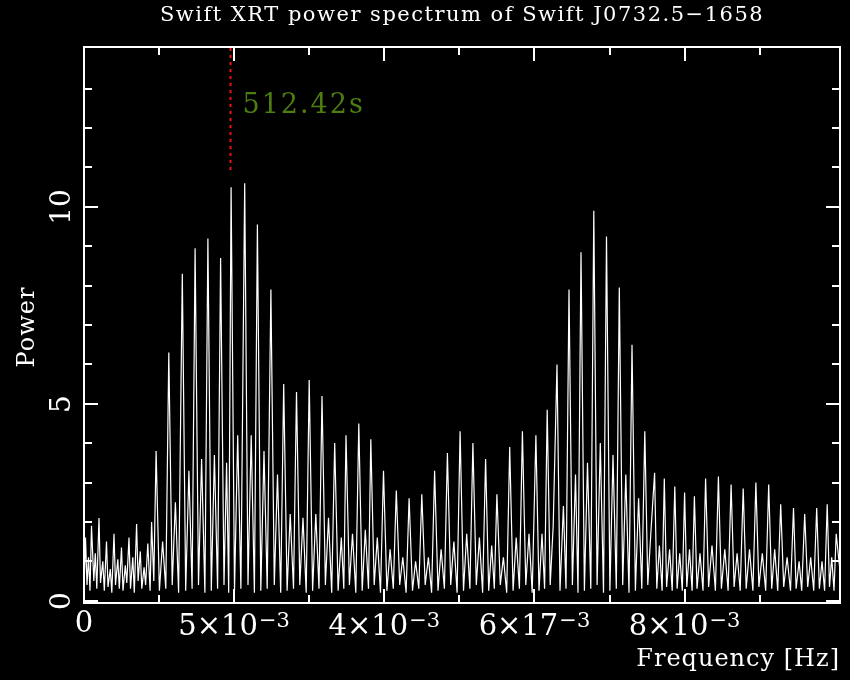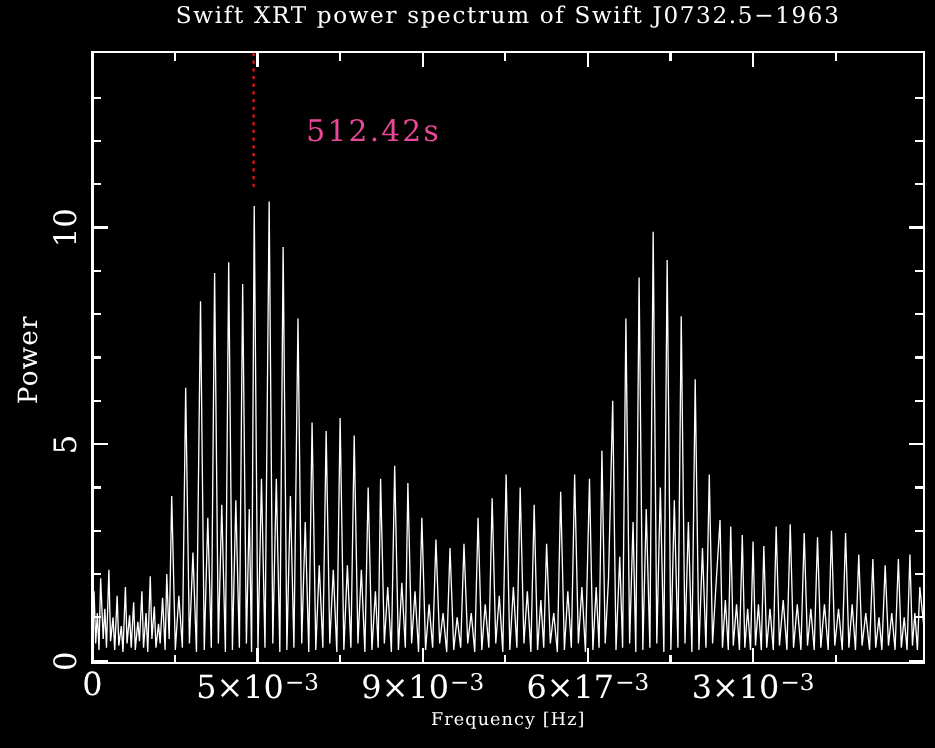--- a/index.html
+++ b/index.html
@@ -4,33 +4,33 @@
 <style>
   html,body{margin:0;padding:0;background:#000;}
   body{width:850px;height:680px;position:relative;overflow:hidden;
        font-family:"DejaVu Serif",serif;color:#fff;}
   .abs{position:absolute;}
   #chart-title{left:84px;top:2px;width:756px;text-align:center;
     font-size:21px;letter-spacing:1.5px;white-space:nowrap;}
   #plot-svg{left:0;top:0;}
   #ylab{left:26px;top:327px;transform:translate(-50%,-50%) rotate(-90deg);
     font-size:24px;letter-spacing:1px;white-space:nowrap;}
-  #xlab{left:84px;top:644px;width:756px;text-align:center;
-    font-size:16px;letter-spacing:1px;}
+  #xlab{left:84px;top:644px;width:756px;text-align:right;
+    font-size:24px;letter-spacing:1px;}
   #marker-label{font-size:27px;letter-spacing:2px;white-space:nowrap;}
   .ytick{transform:translate(-50%,-50%) rotate(-90deg);font-size:28px;
     white-space:nowrap;}
   .xtick{transform:translateX(-50%);top:605px;font-size:29px;
     white-space:nowrap;}
   .xtick sup{font-size:21px;position:relative;top:0.12em;margin-left:1px;}
 </style>
 </head>
 <body>
 
-<div class="abs" id="chart-title">Swift XRT power spectrum of Swift J0732.5−1963</div>
+<div class="abs" id="chart-title">Swift XRT power spectrum of Swift J0732.5−1658</div>
 
 <svg class="abs" id="plot-svg" width="850" height="680" viewBox="0 0 850 680">
     <rect x="84" y="47" width="756" height="556" fill="none" stroke="#ffffff" stroke-width="2" shape-rendering="crispEdges"></rect>
     <line x1="84" y1="602" x2="84" y2="589" stroke="#ffffff" stroke-width="2" shape-rendering="crispEdges"></line>
     <line x1="84" y1="48" x2="84" y2="61" stroke="#ffffff" stroke-width="2" shape-rendering="crispEdges"></line>
     <line x1="234.14895729890765" y1="602" x2="234.14895729890765" y2="589" stroke="#ffffff" stroke-width="2" shape-rendering="crispEdges"></line>
     <line x1="234.14895729890765" y1="48" x2="234.14895729890765" y2="61" stroke="#ffffff" stroke-width="2" shape-rendering="crispEdges"></line>
     <line x1="384.2979145978153" y1="602" x2="384.2979145978153" y2="589" stroke="#ffffff" stroke-width="2" shape-rendering="crispEdges"></line>
     <line x1="384.2979145978153" y1="48" x2="384.2979145978153" y2="61" stroke="#ffffff" stroke-width="2" shape-rendering="crispEdges"></line>
     <line x1="534.446871896723" y1="602" x2="534.446871896723" y2="589" stroke="#ffffff" stroke-width="2" shape-rendering="crispEdges"></line>
@@ -74,26 +74,26 @@
     <line x1="85" y1="128.11614730878188" x2="92" y2="128.11614730878188" stroke="#ffffff" stroke-width="2" shape-rendering="crispEdges"></line>
     <line x1="839" y1="128.11614730878188" x2="832" y2="128.11614730878188" stroke="#ffffff" stroke-width="2" shape-rendering="crispEdges"></line>
     <line x1="85" y1="88.73937677053823" x2="92" y2="88.73937677053823" stroke="#ffffff" stroke-width="2" shape-rendering="crispEdges"></line>
     <line x1="839" y1="88.73937677053823" x2="832" y2="88.73937677053823" stroke="#ffffff" stroke-width="2" shape-rendering="crispEdges"></line>
     <line x1="230.50784508440913" y1="48" x2="230.50784508440913" y2="170" stroke="#ef1212" stroke-width="2" stroke-dasharray="3,4"></line>
     <polyline points="84.0,588.8 85.5,537.6 87.0,584.9 88.5,557.3 90.0,590.8 91.5,525.8 93.8,580.9 95.3,553.4 96.8,588.8 99.0,517.9 100.5,582.9 102.8,561.3 104.3,590.8 106.5,541.6 108.0,586.9 110.3,569.1 111.8,592.8 114.0,533.7 115.5,584.9 117.8,559.3 119.3,588.8 121.5,547.5 123.0,590.8 125.3,565.2 126.8,582.9 129.0,537.6 130.5,588.8 132.8,557.3 134.3,592.8 136.6,523.9 138.1,580.9 140.3,551.4 141.8,588.8 144.1,567.2 145.6,584.9 147.8,543.5 150.1,590.8 151.6,521.9 153.8,580.9 156.1,451.0 159.4,590.8 162.6,541.6 165.8,588.8 168.8,352.6 172.2,584.9 175.4,502.2 178.6,592.8 182.3,273.8 185.7,590.8 188.9,470.7 192.1,588.8 195.1,248.2 198.5,584.9 201.6,458.9 204.9,592.8 207.9,238.4 211.3,590.8 214.4,454.9 217.6,588.8 220.6,258.1 224.0,584.9 226.6,462.8 228.7,592.8 231.1,187.2 234.5,590.8 237.7,435.3 240.9,588.8 244.7,183.2 248.0,584.9 251.2,435.3 254.4,592.8 257.4,224.6 260.8,590.8 264.0,451.0 267.2,588.8 270.9,289.6 274.3,584.9 277.5,474.6 280.7,592.8 283.7,384.1 287.1,590.8 290.2,514.0 293.5,588.8 296.5,391.9 299.8,584.9 303.0,517.9 306.2,592.8 309.2,380.1 312.6,590.8 315.8,514.0 319.0,588.8 322.0,395.9 325.4,584.9 328.5,517.9 331.7,592.8 334.7,443.1 338.1,590.8 341.3,537.6 343.8,588.8 346.0,435.3 349.4,584.9 352.5,533.7 355.8,592.8 358.8,423.4 362.2,590.8 365.3,529.8 368.5,588.8 370.8,439.2 374.2,584.9 377.3,537.6 380.5,592.8 383.5,470.7 386.9,590.8 390.1,549.4 393.3,588.8 396.3,490.4 399.7,584.9 402.8,557.3 406.1,592.8 409.1,498.3 412.5,590.8 415.6,561.3 418.8,588.8 421.8,494.3 425.2,584.9 428.4,557.3 431.6,592.8 434.6,470.7 438.0,590.8 441.1,549.4 444.4,588.8 447.4,453.0 450.7,584.9 453.9,541.6 457.1,592.8 460.1,431.3 463.5,590.8 466.7,533.7 469.9,588.8 472.9,443.1 476.3,584.9 479.4,537.6 482.6,592.8 485.6,458.9 488.7,590.8 491.7,545.5 494.3,588.8 496.9,494.3 500.3,584.9 503.4,557.3 506.7,592.8 509.7,447.1 513.1,590.8 516.2,537.6 519.4,588.8 522.4,431.3 525.8,584.9 529.0,533.7 532.2,592.8 535.9,435.3 539.0,590.8 542.0,533.7 544.6,588.8 547.2,409.7 550.2,584.9 553.2,525.8 557.0,364.4 560.0,590.8 563.4,506.1 566.0,588.8 569.0,289.6 572.4,584.9 575.5,474.6 578.0,592.8 581.0,252.2 584.4,590.8 587.5,462.8 590.8,588.8 593.8,210.8 597.1,584.9 600.3,443.1 603.5,592.8 606.5,236.4 609.9,590.8 613.0,454.9 616.3,588.8 619.3,287.6 622.7,584.9 625.8,474.6 629.0,592.8 632.0,344.7 635.4,590.8 638.6,498.3 641.8,588.8 644.8,431.3 647.8,584.9 650.8,533.7 654.6,472.7 656.8,588.8 659.4,545.5 662.1,590.8 664.3,478.6 666.6,586.9 669.6,549.4 672.2,590.8 674.8,486.4 677.1,588.8 679.7,553.4 682.3,590.8 684.6,492.4 686.8,586.9 689.5,549.4 692.1,590.8 694.4,496.3 697.0,588.8 700.0,553.4 703.0,590.8 705.6,478.6 708.6,586.9 712.0,545.5 715.4,590.8 718.4,476.6 721.4,588.8 724.8,549.4 728.1,590.8 731.1,484.5 734.1,586.9 737.1,553.4 740.2,590.8 743.2,488.4 746.2,588.8 749.5,549.4 752.9,590.8 755.9,482.5 758.9,586.9 762.3,553.4 765.7,590.8 768.7,484.5 771.7,588.8 774.7,549.4 777.7,590.8 780.7,504.2 783.7,586.9 787.1,557.3 790.5,590.8 793.5,508.1 796.1,588.8 799.1,561.3 801.7,590.8 804.7,514.0 807.7,586.9 810.7,557.3 813.7,590.8 816.7,508.1 819.4,588.8 822.0,561.3 824.6,590.8 827.2,504.2 829.5,586.9 831.7,557.3 834.0,590.8 836.2,533.7 839.8,569.1" fill="none" stroke="#ffffff" stroke-width="1.2"></polyline>
   </svg>
 
 <div class="abs" id="ylab">Power</div>
 <div class="abs" id="xlab">Frequency [Hz]</div>
-<div class="abs" id="marker-label" style="left: 242.508px; top: 104px; color: #ec4899; margin-left: 36px;">512.42s</div>
+<div class="abs" id="marker-label" style="left: 242.508px; top: 88px; color: #4d7c0f;">512.42s</div>
 
 <div id="yticks">
     <div class="abs ytick" style="left: 60px; top: 600.637px;">0</div>
     <div class="abs ytick" style="left: 60px; top: 403.754px;">5</div>
     <div class="abs ytick" style="left: 60px; top: 206.87px;">10</div>
   </div>
 <div id="xticks">
     <div class="abs xtick" style="left: 84px;"><span>0</span></div>
     <div class="abs xtick" style="left: 234.149px;"><span>5×10</span><sup>−3</sup></div>
-    <div class="abs xtick" style="left: 384.298px;"><span>9×10</span><sup>−3</sup></div>
+    <div class="abs xtick" style="left: 384.298px;"><span>4×10</span><sup>−3</sup></div>
     <div class="abs xtick" style="left: 534.447px;"><span>6×17</span><sup>−3</sup></div>
-    <div class="abs xtick" style="left: 684.596px;"><span>3×10</span><sup>−3</sup></div>
+    <div class="abs xtick" style="left: 684.596px;"><span>8×10</span><sup>−3</sup></div>
   </div>
 
 </body></html>

